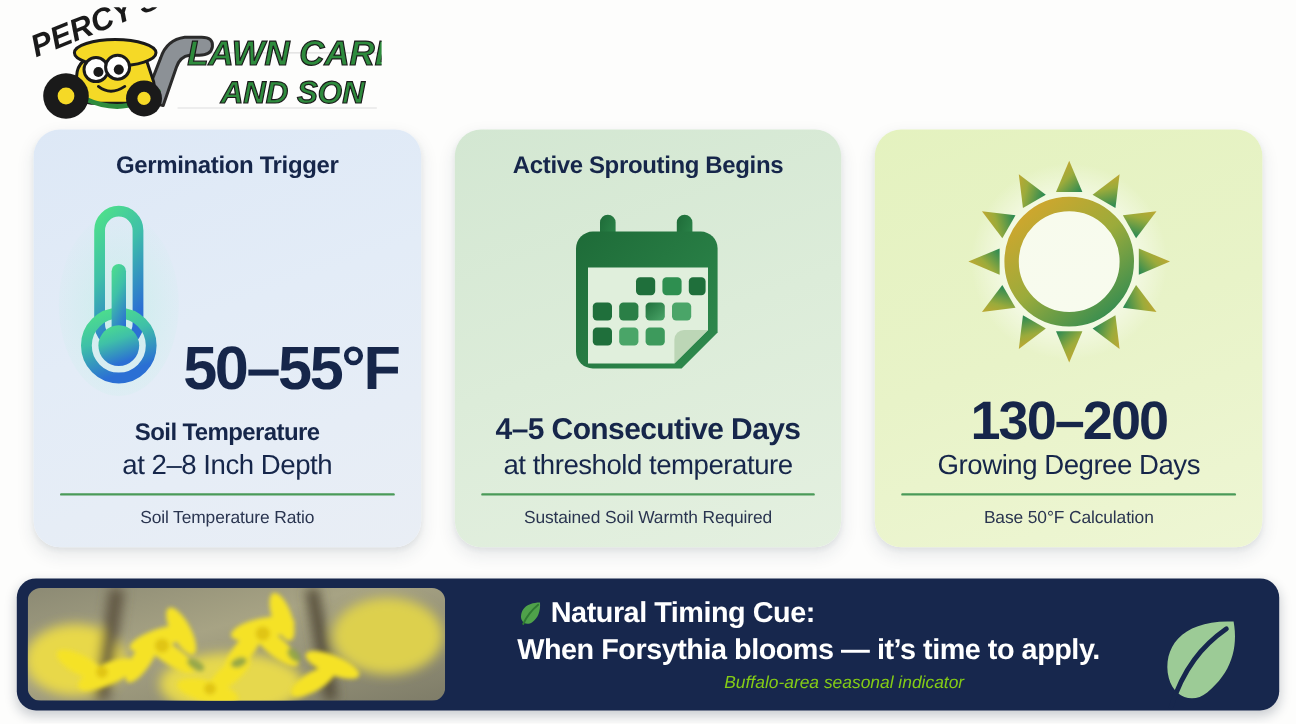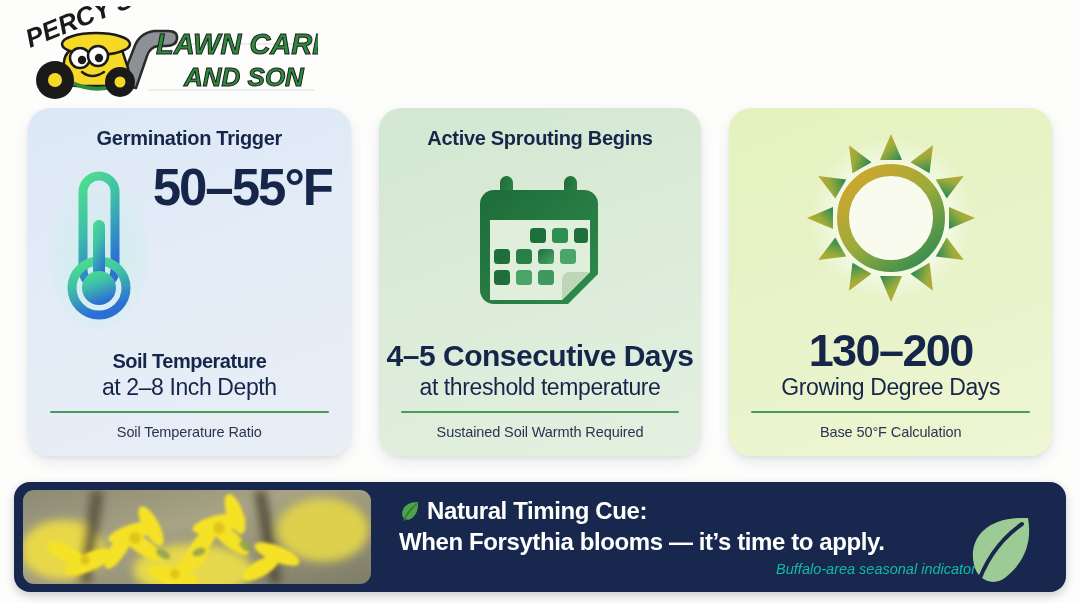--- a/index.html
+++ b/index.html
@@ -64,21 +64,21 @@
     align-items: center;
     justify-content: center;
     position: relative;
   }
   .card-body {
     width: 100%;
     text-align: center;
     padding-bottom: 2px;
   }
   .val-line {
-    font-size: 30px;
+    font-size: 25px;
     font-weight: bold;
     color: #16264a;
     letter-spacing: -0.5px;
     line-height: 1.18;
   }
   .sub-line {
     font-size: 23px;
     font-weight: normal;
     color: #16264a;
     letter-spacing: -0.4px;
@@ -94,21 +94,21 @@
     font-size: 14.5px;
     color: #2a3550;
     text-align: center;
     padding: 11px 0 14px 0;
     letter-spacing: -0.1px;
   }
 
   
   .thermo-row {
     display: flex;
-    align-items: flex-start;
+    align-items: flex-end;
     justify-content: center;
     gap: 2px;
     margin-top: -6px;
   }
   .bignum {
     font-size: 51px;
     font-weight: bold;
     color: #16264a;
     letter-spacing: -2px;
     line-height: 1;
@@ -133,20 +133,21 @@
     left: 14px;
     top: 482px;
     width: 1052px;
     height: 110px;
     background: #17274d;
     border-radius: 16px;
     box-shadow: 0 4px 10px rgba(20,30,55,0.22);
     display: flex;
     align-items: center;
     overflow: hidden;
+    gap: 32px;
   }
   #forsythia {
     width: 348px;
     height: 94px;
     margin-left: 9px;
     border-radius: 11px;
     overflow: hidden;
     flex: 0 0 auto;
     position: relative;
   }
@@ -168,24 +169,24 @@
   }
   .bn-line2 {
     font-size: 24px;
     font-weight: bold;
     letter-spacing: -0.4px;
     margin-top: 3px;
   }
   .bn-line3 {
     font-size: 14.5px;
     font-style: italic;
-    text-align: right;
+    text-align: center;
     margin-top: 5px;
     padding-right: 76px;
-    color: #14b8a6;
+    color: #84cc16;
   }
   #banner-leaf {
     position: absolute;
     right: 18px;
     top: 16px;
     width: 74px;
     height: 82px;
   }
 </style>
 </head>

